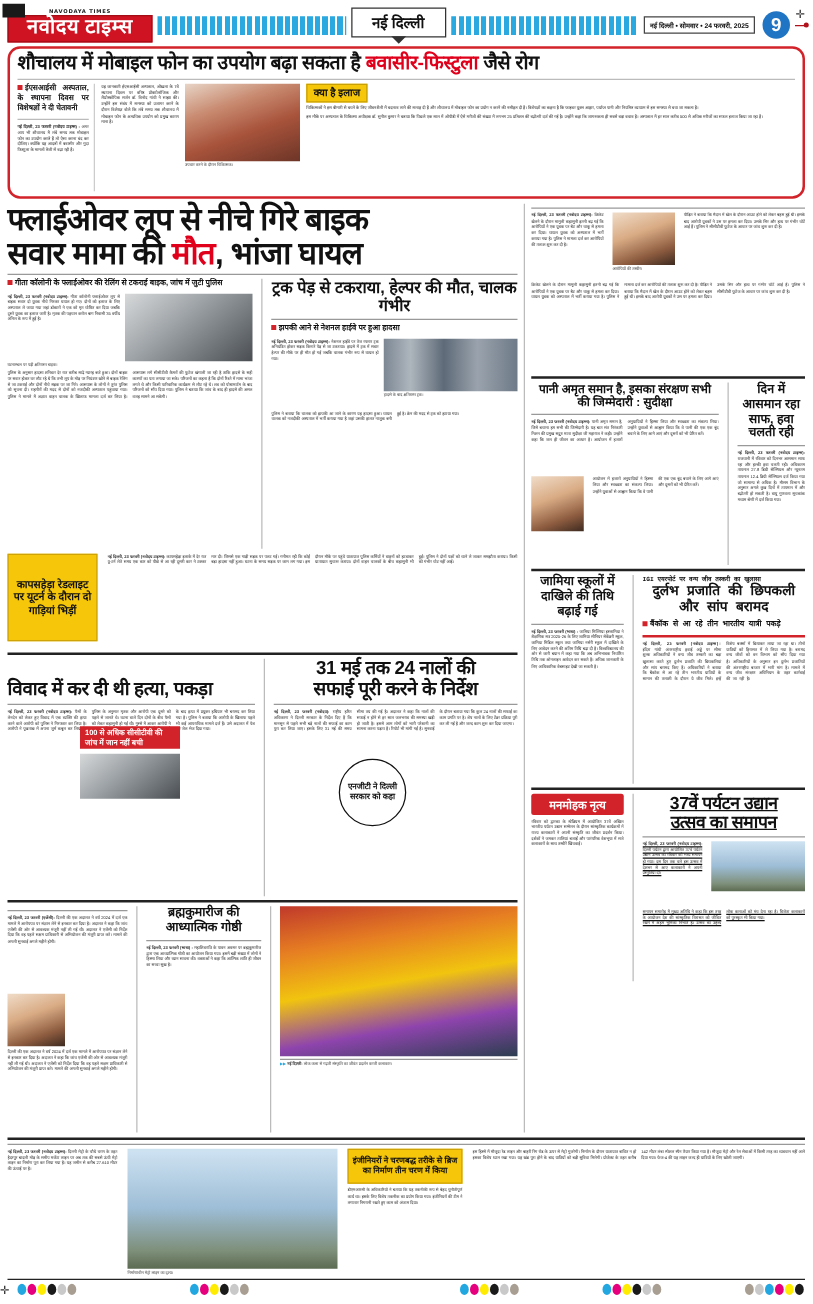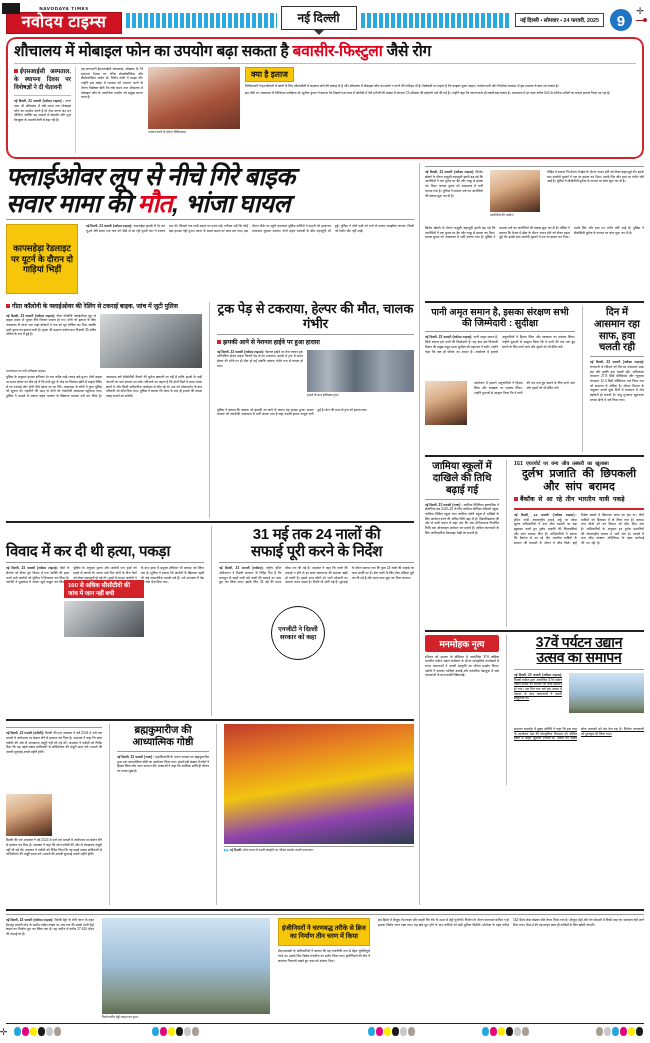--- a/index.html
+++ b/index.html
@@ -271,88 +271,88 @@
         <div style="margin-top:2px;"><span>इस मौके पर अस्पताल के चिकित्सा अधीक्षक डॉ. सुनील कुमार ने बताया कि पिछले एक साल में ओपीडी में ऐसे मरीजों की संख्या में लगभग 25 प्रतिशत की बढ़ोतरी दर्ज की गई है। उन्होंने कहा कि जागरूकता ही सबसे बड़ा बचाव है। अस्पताल में हर साल करीब 500 से अधिक मरीजों का सफल इलाज किया जा रहा है।</span></div>
       </div>
     </div>
   </div>
 
   <div class="main">
 
     <div class="col-left">
 
       <div class="flexrow">
-        <div style="flex:1 1 auto;font-style:italic;">
+        <div style="flex:1 1 auto;">
           <h1 class="lead">
             <span>फ्लाईओवर लूप से नीचे गिरे बाइक</span><br>
             <span>सवार मामा की </span><span class="hl">मौत</span><span>, भांजा घायल</span>
           </h1>
         </div>
       </div>
 
       <div class="hr-thin"></div>
+
+      <div class="flexrow" style="margin-top:2px;">
+
+        <div style="flex:0 0 196px;">
+          <div class="kick">
+            <span class="bullet-sq"></span><span>गीता कॉलोनी के फ्लाईओवर की रेलिंग से टकराई बाइक, जांच में जुटी पुलिस</span>
+          </div>
+          <div class="flexrow" style="margin-top:3px;">
+            <div style="flex:0 0 90px;">
+              <div class="body-txt" style="height:54px;overflow:hidden;">
+                <span class="dl">नई दिल्ली, 23 फरवरी (नवोदय टाइम्स):</span> <span>गीता कॉलोनी फ्लाईओवर लूप से बाइक सवार दो युवक नीचे गिरकर घायल हो गए। दोनों को इलाज के लिए अस्पताल ले जाया गया जहां डॉक्टरों ने एक को मृत घोषित कर दिया जबकि दूसरे युवक का इलाज जारी है। मृतक की पहचान करोल बाग निवासी 35 वर्षीय अनिल के रूप में हुई है।</span>
+              </div>
+            </div>
+            <div style="flex:1 1 auto;">
+              <div class="photo mono" style="height:54px;"></div>
+            </div>
+          </div>
+          <div class="cap">घटनास्थल पर पड़ी क्षतिग्रस्त बाइक।</div>
+          <div class="body-txt" style="column-count:2;height:118px;overflow:hidden;margin-top:2px;">
+            <span>पुलिस के अनुसार हादसा शनिवार देर रात करीब साढ़े ग्यारह बजे हुआ। दोनों बाइक पर सवार होकर घर लौट रहे थे कि तभी लूप के मोड़ पर नियंत्रण खोने से बाइक रेलिंग से जा टकराई और दोनों नीचे सड़क पर जा गिरे। आसपास के लोगों ने तुरंत पुलिस को सूचना दी।</span>
+            <span>राहगीरों की मदद से दोनों को नजदीकी अस्पताल पहुंचाया गया। पुलिस ने मामले में अज्ञात वाहन चालक के खिलाफ मामला दर्ज कर लिया है। आसपास लगे सीसीटीवी कैमरों की फुटेज खंगाली जा रही है ताकि हादसे के सही कारणों का पता लगाया जा सके।</span>
+            <span>परिजनों का कहना है कि दोनों रिश्ते में मामा भांजा लगते थे और किसी पारिवारिक कार्यक्रम से लौट रहे थे। शव को पोस्टमार्टम के बाद परिजनों को सौंप दिया गया। पुलिस ने बताया कि जांच के बाद ही हादसे की असल वजह सामने आ सकेगी।</span>
+          </div>
+        </div>
+
+        <div class="vrule" style="margin:0 3px;"></div>
+
+        <div style="flex:1 1 auto;">
+          <h2 class="sub">ट्रक पेड़ से टकराया, हेल्पर की मौत, चालक गंभीर</h2>
+          <div class="hr-thin"></div>
+          <div class="kick">
+            <span class="bullet-sq"></span><span>झपकी आने से नेशनल हाईवे पर हुआ हादसा</span>
+          </div>
+          <div class="flexrow" style="margin-top:3px;">
+            <div style="flex:0 0 86px;">
+              <div class="body-txt" style="height:56px;overflow:hidden;">
+                <span class="dl">नई दिल्ली, 23 फरवरी (नवोदय टाइम्स):</span> <span>नेशनल हाईवे पर तेज रफ्तार ट्रक अनियंत्रित होकर सड़क किनारे पेड़ से जा टकराया। हादसे में ट्रक में सवार हेल्पर की मौके पर ही मौत हो गई जबकि चालक गंभीर रूप से घायल हो गया।</span>
+              </div>
+            </div>
+            <div style="flex:1 1 auto;">
+              <div class="photo train" style="height:42px;"></div>
+              <div class="cap">हादसे के बाद क्षतिग्रस्त ट्रक।</div>
+            </div>
+          </div>
+          <div class="body-txt" style="column-count:2;height:110px;overflow:hidden;margin-top:2px;">
+            <span>पुलिस ने बताया कि चालक को झपकी आ जाने के कारण यह हादसा हुआ। घायल चालक को नजदीकी अस्पताल में भर्ती कराया गया है जहां उसकी हालत नाजुक बनी हुई है। क्रेन की मदद से ट्रक को हटाया गया।</span>
+          </div>
+        </div>
+      </div>
 
       <div class="flexrow" style="margin-top:4px;height:76px;">
         <div style="flex:0 0 72px;">
           <div class="yellowbox" style="height:70px;display:flex;align-items:center;justify-content:center;">कापसहेड़ा रेडलाइट पर यूटर्न के दौरान दो गाड़ियां भिड़ीं</div>
         </div>
         <div style="flex:1 1 auto;padding-left:4px;">
           <div class="body-txt" style="column-count:4;height:72px;overflow:hidden;">
             <span class="dl">नई दिल्ली, 23 फरवरी (नवोदय टाइम्स):</span>
             <span>कापसहेड़ा इलाके में देर रात यू-टर्न लेते समय एक कार को पीछे से आ रही दूसरी कार ने टक्कर मार दी। जिससे एक गाड़ी सड़क पर पलट गई। गनीमत रही कि कोई बड़ा हादसा नहीं हुआ। घटना के समय सड़क पर जाम लग गया। इस दौरान मौके पर पहुंचे</span>
             <span>यातायात पुलिस कर्मियों ने वाहनों को हटवाकर यातायात सुचारू कराया। दोनों वाहन चालकों के बीच कहासुनी भी हुई। पुलिस ने दोनों पक्षों को थाने ले जाकर समझौता कराया। किसी को गंभीर चोट नहीं आई।</span>
-          </div>
-        </div>
-      </div>
-
-      <div class="flexrow" style="margin-top:2px;">
-
-        <div style="flex:0 0 196px;">
-          <div class="kick">
-            <span class="bullet-sq"></span><span>गीता कॉलोनी के फ्लाईओवर की रेलिंग से टकराई बाइक, जांच में जुटी पुलिस</span>
-          </div>
-          <div class="flexrow" style="margin-top:3px;">
-            <div style="flex:0 0 90px;">
-              <div class="body-txt" style="height:54px;overflow:hidden;">
-                <span class="dl">नई दिल्ली, 23 फरवरी (नवोदय टाइम्स):</span> <span>गीता कॉलोनी फ्लाईओवर लूप से बाइक सवार दो युवक नीचे गिरकर घायल हो गए। दोनों को इलाज के लिए अस्पताल ले जाया गया जहां डॉक्टरों ने एक को मृत घोषित कर दिया जबकि दूसरे युवक का इलाज जारी है। मृतक की पहचान करोल बाग निवासी 35 वर्षीय अनिल के रूप में हुई है।</span>
-              </div>
-            </div>
-            <div style="flex:1 1 auto;">
-              <div class="photo mono" style="height:54px;"></div>
-            </div>
-          </div>
-          <div class="cap">घटनास्थल पर पड़ी क्षतिग्रस्त बाइक।</div>
-          <div class="body-txt" style="column-count:2;height:118px;overflow:hidden;margin-top:2px;">
-            <span>पुलिस के अनुसार हादसा शनिवार देर रात करीब साढ़े ग्यारह बजे हुआ। दोनों बाइक पर सवार होकर घर लौट रहे थे कि तभी लूप के मोड़ पर नियंत्रण खोने से बाइक रेलिंग से जा टकराई और दोनों नीचे सड़क पर जा गिरे। आसपास के लोगों ने तुरंत पुलिस को सूचना दी।</span>
-            <span>राहगीरों की मदद से दोनों को नजदीकी अस्पताल पहुंचाया गया। पुलिस ने मामले में अज्ञात वाहन चालक के खिलाफ मामला दर्ज कर लिया है। आसपास लगे सीसीटीवी कैमरों की फुटेज खंगाली जा रही है ताकि हादसे के सही कारणों का पता लगाया जा सके।</span>
-            <span>परिजनों का कहना है कि दोनों रिश्ते में मामा भांजा लगते थे और किसी पारिवारिक कार्यक्रम से लौट रहे थे। शव को पोस्टमार्टम के बाद परिजनों को सौंप दिया गया। पुलिस ने बताया कि जांच के बाद ही हादसे की असल वजह सामने आ सकेगी।</span>
-          </div>
-        </div>
-
-        <div class="vrule" style="margin:0 3px;"></div>
-
-        <div style="flex:1 1 auto;">
-          <h2 class="sub">ट्रक पेड़ से टकराया, हेल्पर की मौत, चालक गंभीर</h2>
-          <div class="hr-thin"></div>
-          <div class="kick">
-            <span class="bullet-sq"></span><span>झपकी आने से नेशनल हाईवे पर हुआ हादसा</span>
-          </div>
-          <div class="flexrow" style="margin-top:3px;">
-            <div style="flex:0 0 86px;">
-              <div class="body-txt" style="height:56px;overflow:hidden;">
-                <span class="dl">नई दिल्ली, 23 फरवरी (नवोदय टाइम्स):</span> <span>नेशनल हाईवे पर तेज रफ्तार ट्रक अनियंत्रित होकर सड़क किनारे पेड़ से जा टकराया। हादसे में ट्रक में सवार हेल्पर की मौके पर ही मौत हो गई जबकि चालक गंभीर रूप से घायल हो गया।</span>
-              </div>
-            </div>
-            <div style="flex:1 1 auto;">
-              <div class="photo train" style="height:42px;"></div>
-              <div class="cap">हादसे के बाद क्षतिग्रस्त ट्रक।</div>
-            </div>
-          </div>
-          <div class="body-txt" style="column-count:2;height:110px;overflow:hidden;margin-top:2px;">
-            <span>पुलिस ने बताया कि चालक को झपकी आ जाने के कारण यह हादसा हुआ। घायल चालक को नजदीकी अस्पताल में भर्ती कराया गया है जहां उसकी हालत नाजुक बनी हुई है। क्रेन की मदद से ट्रक को हटाया गया।</span>
           </div>
         </div>
       </div>
 
       <div class="hr-thick"></div>
 
       <div class="flexrow" style="margin-top:2px;">
 
         <div style="flex:0 0 198px;">
           <h3 class="midhead">

